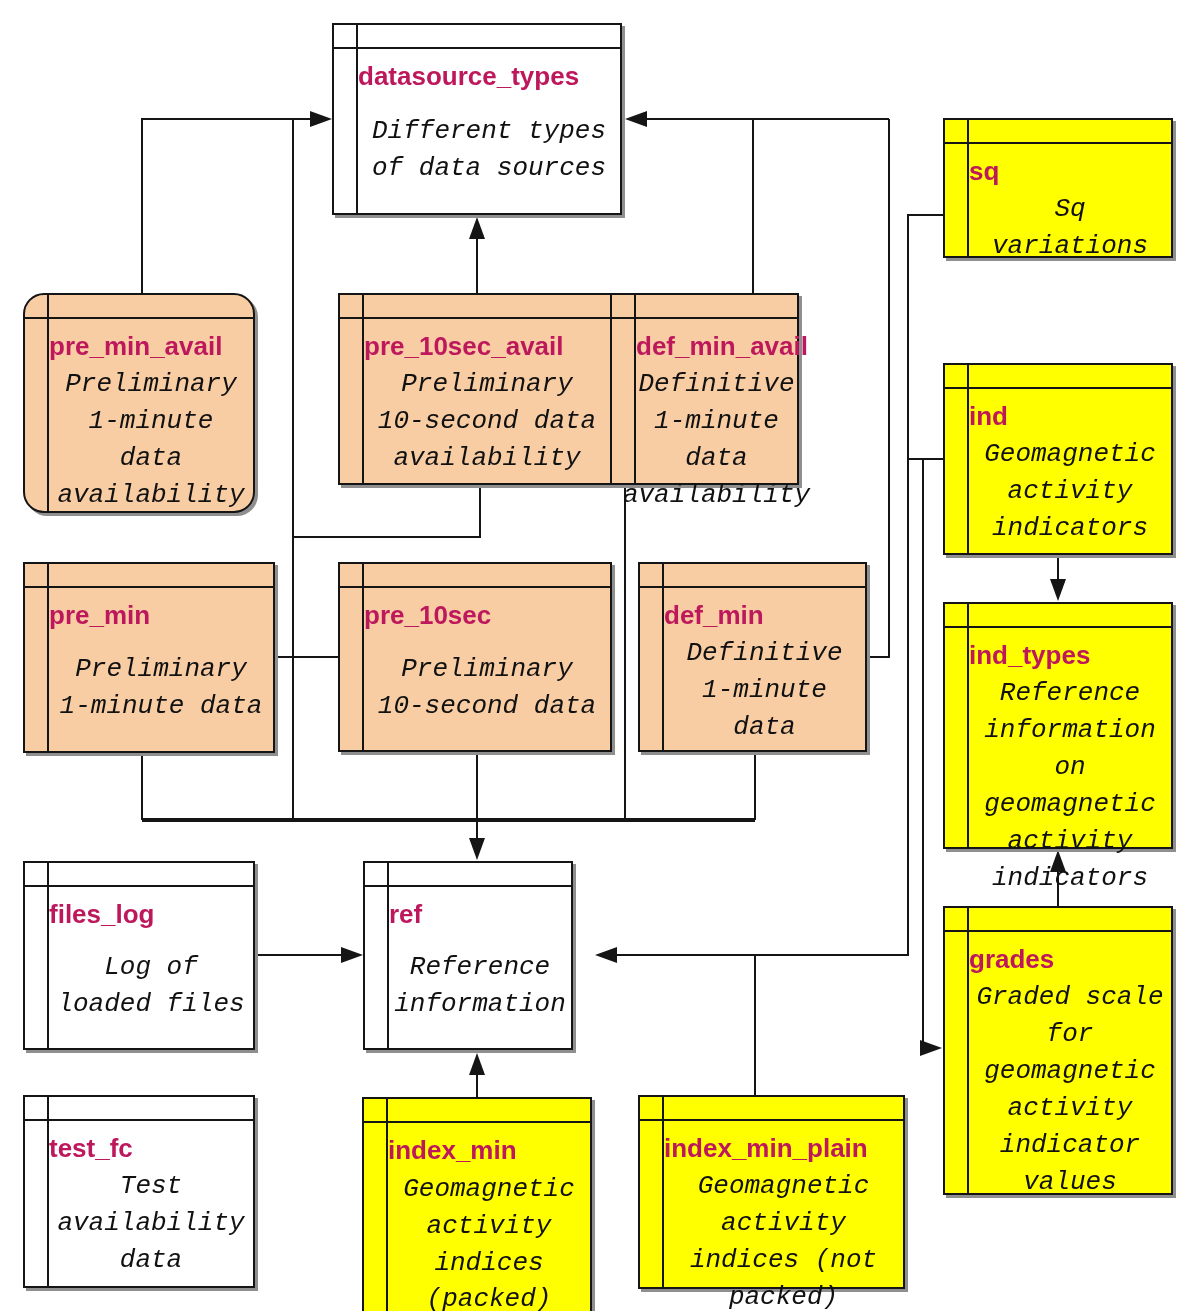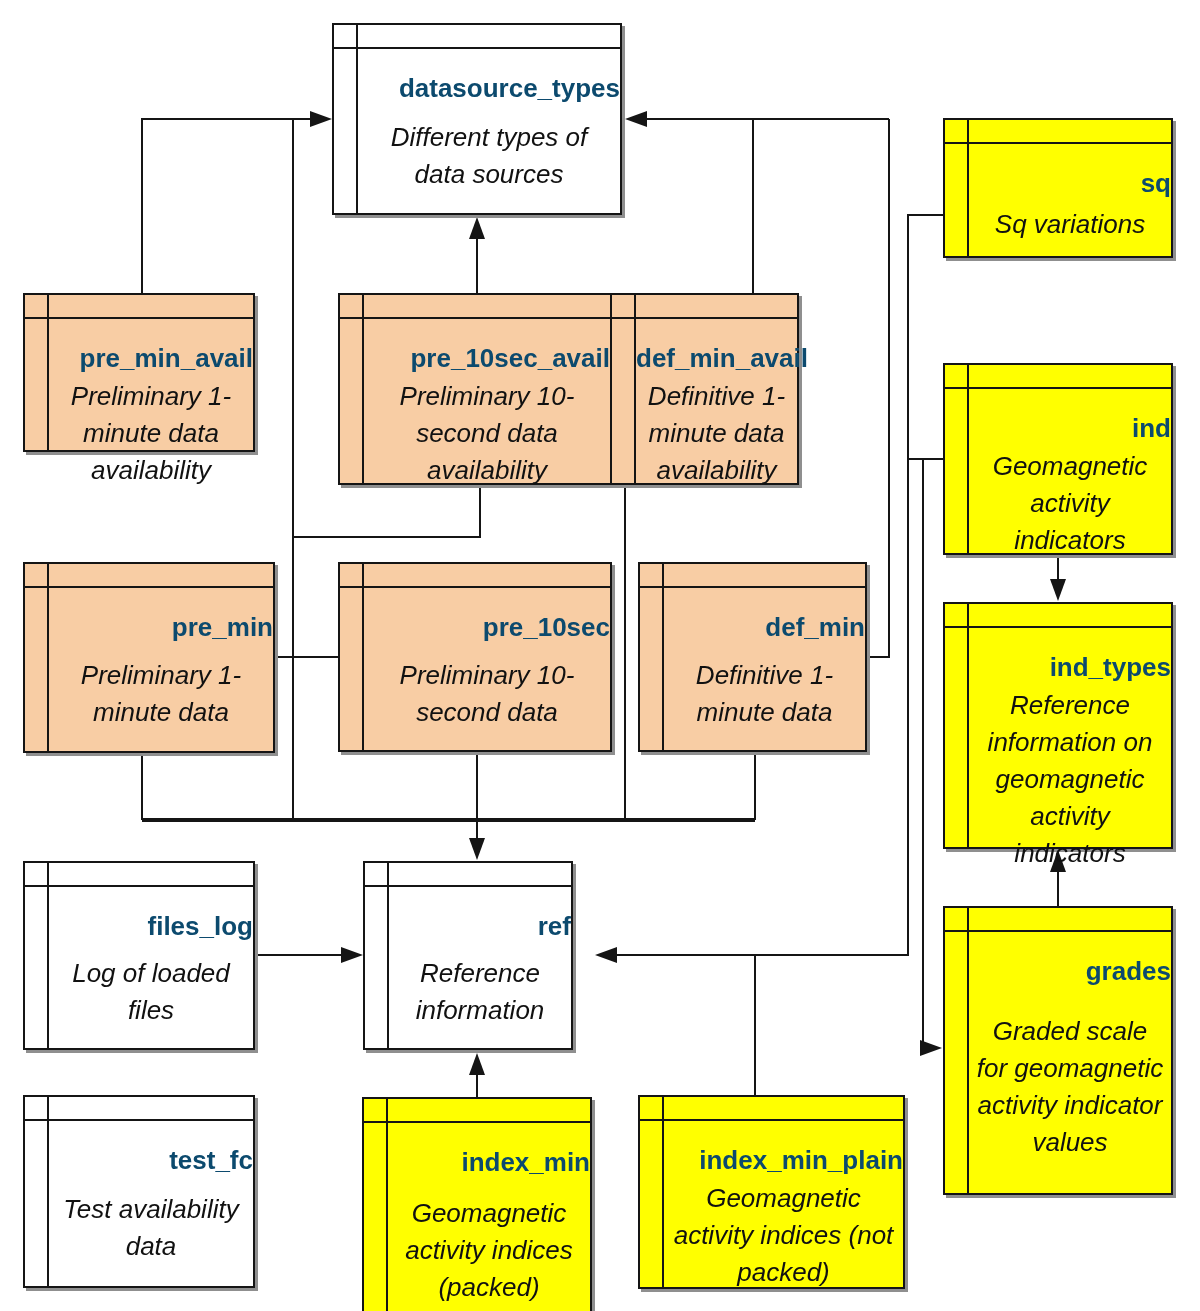--- a/index.html
+++ b/index.html
@@ -29,36 +29,37 @@
   }
   .band-left{
     position:absolute;top:0;left:0;bottom:0;width:22px;
     border-right:2px solid #151515;
   }
   .content{
     position:absolute;left:24px;top:24px;right:0;bottom:0;
     display:flex;flex-direction:column;
   }
   .tb-title{
-    text-align:right;
+    text-align:left;
     font-weight:bold;
     font-size:26px;
-    color:#0c4a6e;
-    padding-top:24px;
+    color:#be185d;
+    padding-top:12px;
   }
   .desc-wrap{
     flex:1;display:flex;align-items:center;justify-content:center;
     padding:4px 6px 10px 6px;
   }
   .tb-desc{
     font-style:italic;
     font-size:26px;
     line-height:1.42;
     color:#111;
     text-align:center;
+    font-family:Liberation Mono, monospace;
   }
 </style>
 </head>
 <body>
 
 <div id="canvas">
 
   <svg id="connector-layer" width="1200" height="1311" viewBox="0 0 1200 1311">
 
     <polyline points="142,293 142,119 312,119"></polyline>
@@ -125,21 +126,21 @@
       <div class="table-box" style="left: 943px; top: 118px; width: 230px; height: 140px; background: rgb(255, 255, 0);">
     <div class="band-top"></div>
     <div class="band-left"></div>
     <div class="content">
       <div class="tb-title">sq</div>
       <div class="desc-wrap">
         <div class="tb-desc">Sq variations</div>
       </div>
     </div>
   </div>
-      <div class="table-box" style="left: 23px; top: 293px; width: 232px; height: 159px; background: rgb(248, 205, 164);">
+      <div class="table-box" style="left: 23px; top: 293px; width: 232px; height: 220px; background: rgb(248, 205, 164); border-radius: 21px;">
     <div class="band-top"></div>
     <div class="band-left"></div>
     <div class="content">
       <div class="tb-title">pre_min_avail</div>
       <div class="desc-wrap">
         <div class="tb-desc">Preliminary 1-minute data availability</div>
       </div>
     </div>
   </div>
       <div class="table-box" style="left: 338px; top: 293px; width: 274px; height: 192px; background: rgb(248, 205, 164);">

